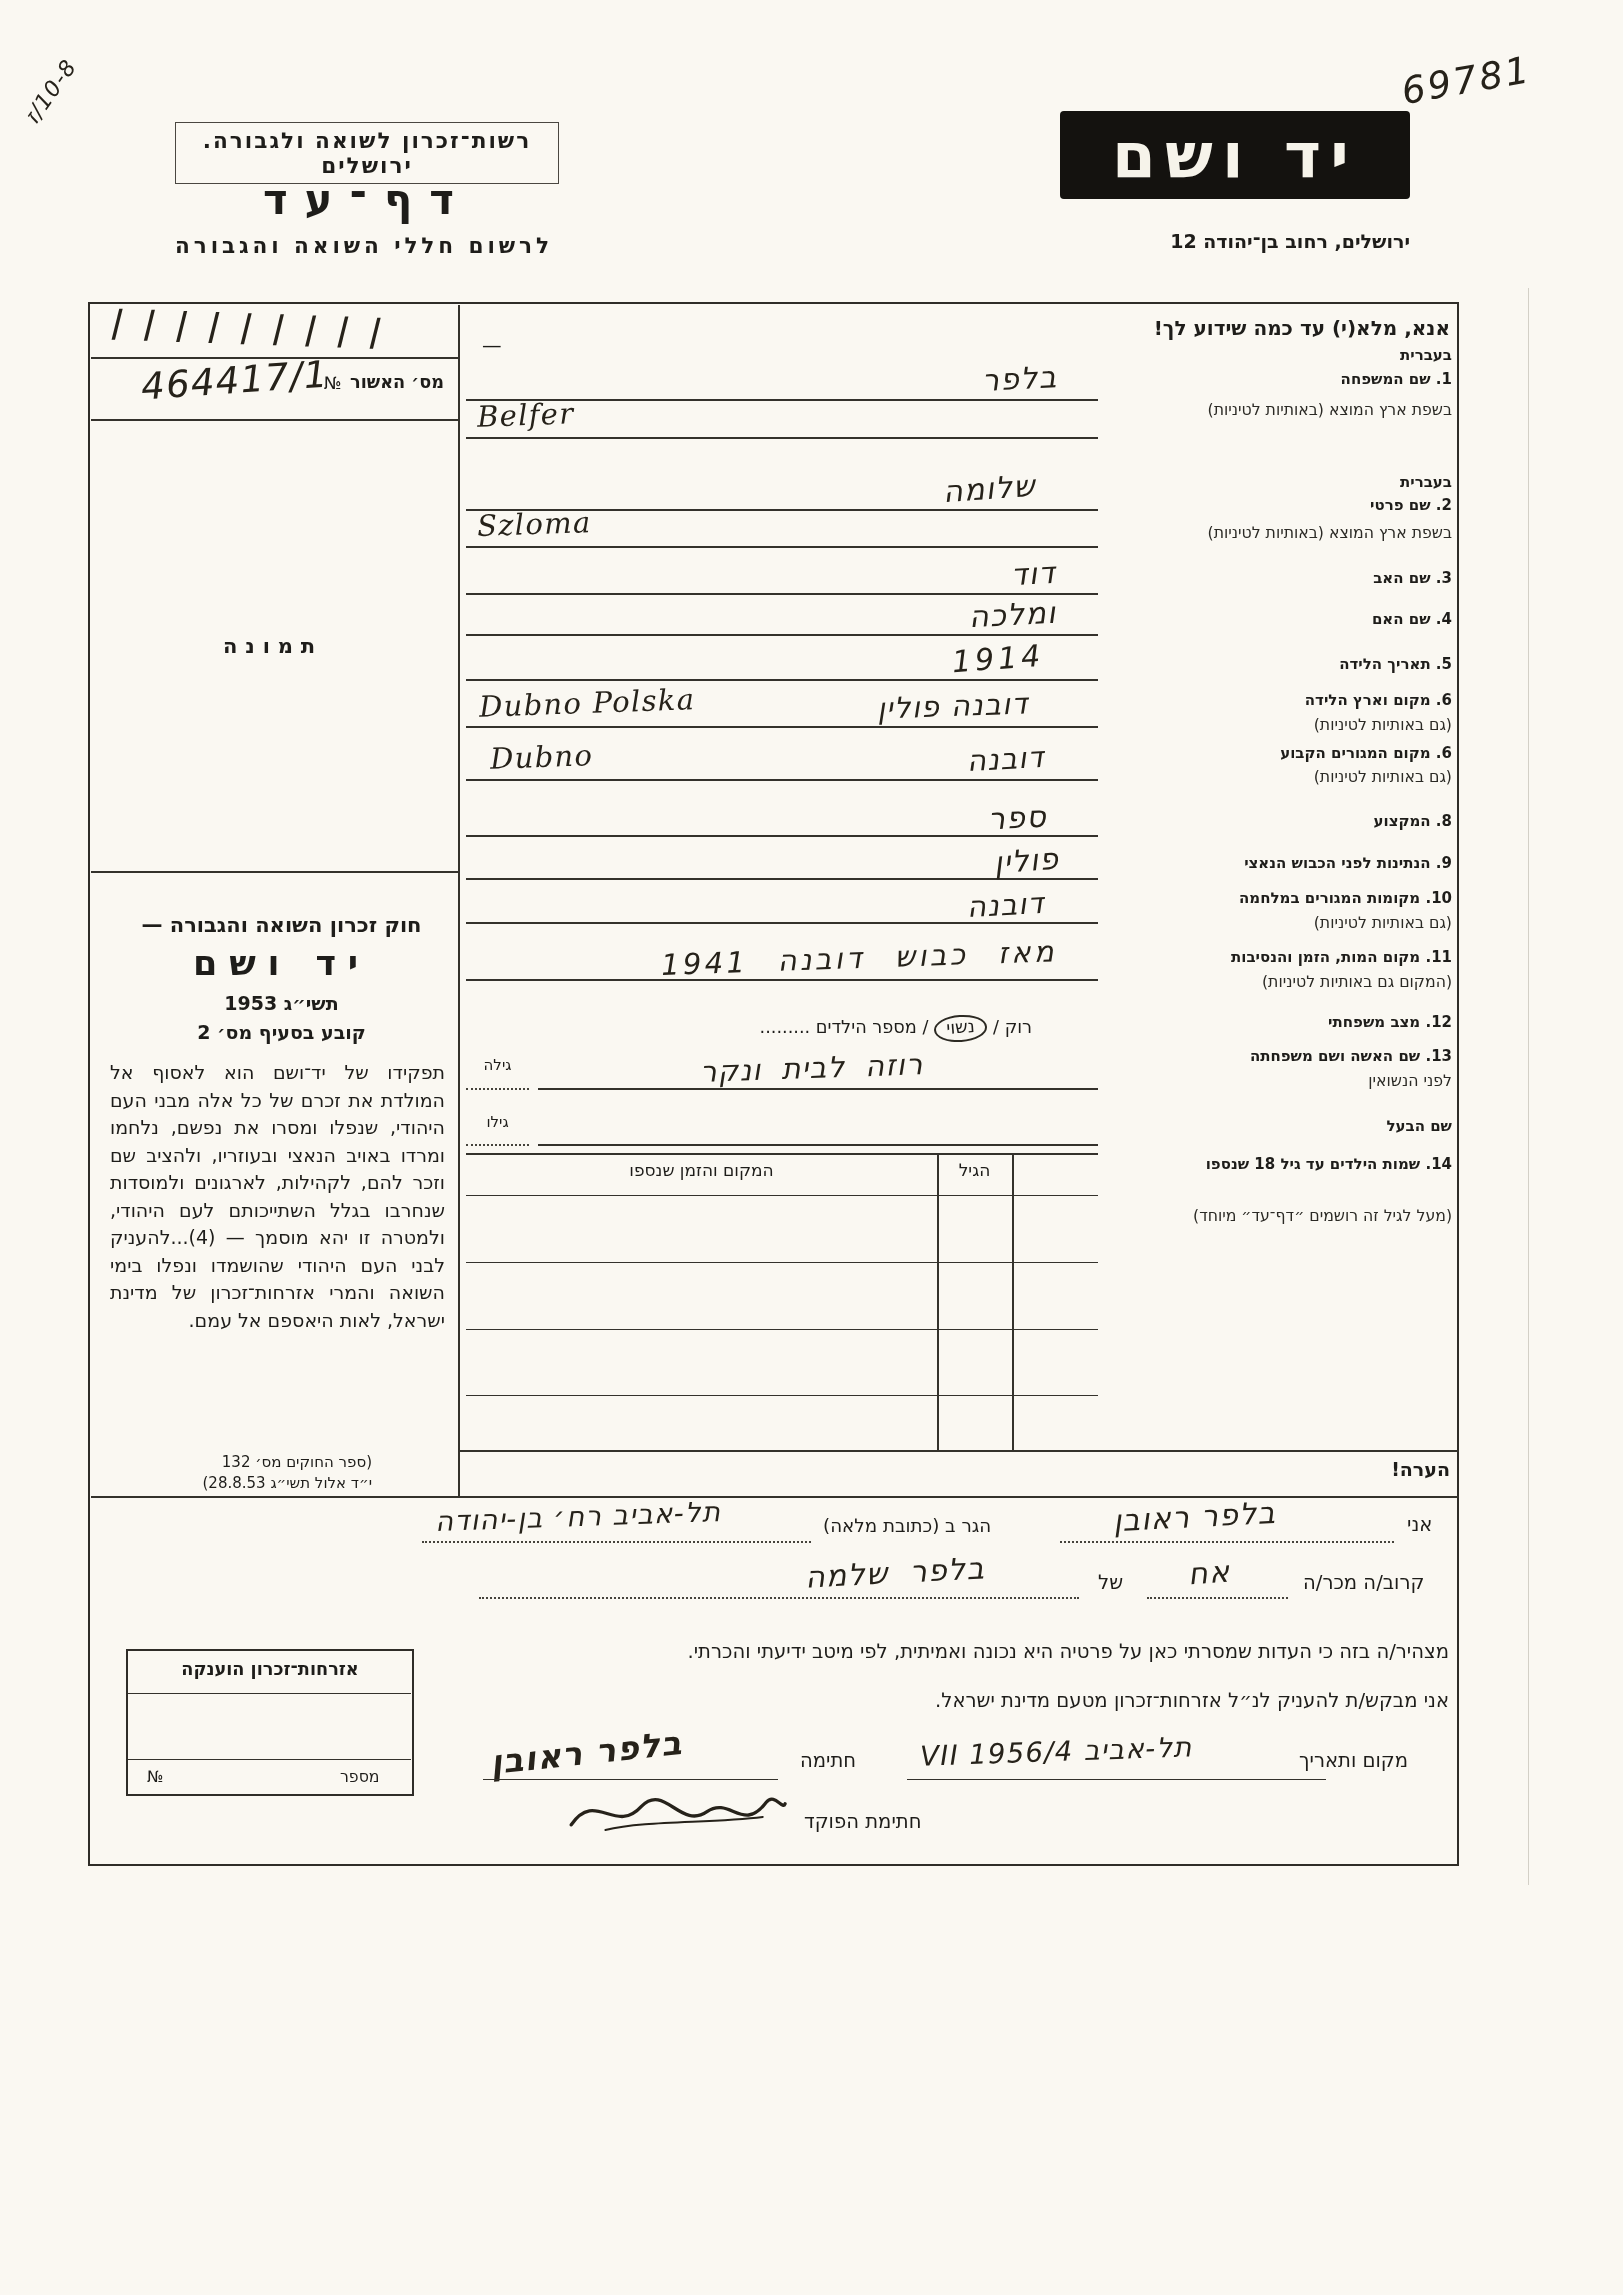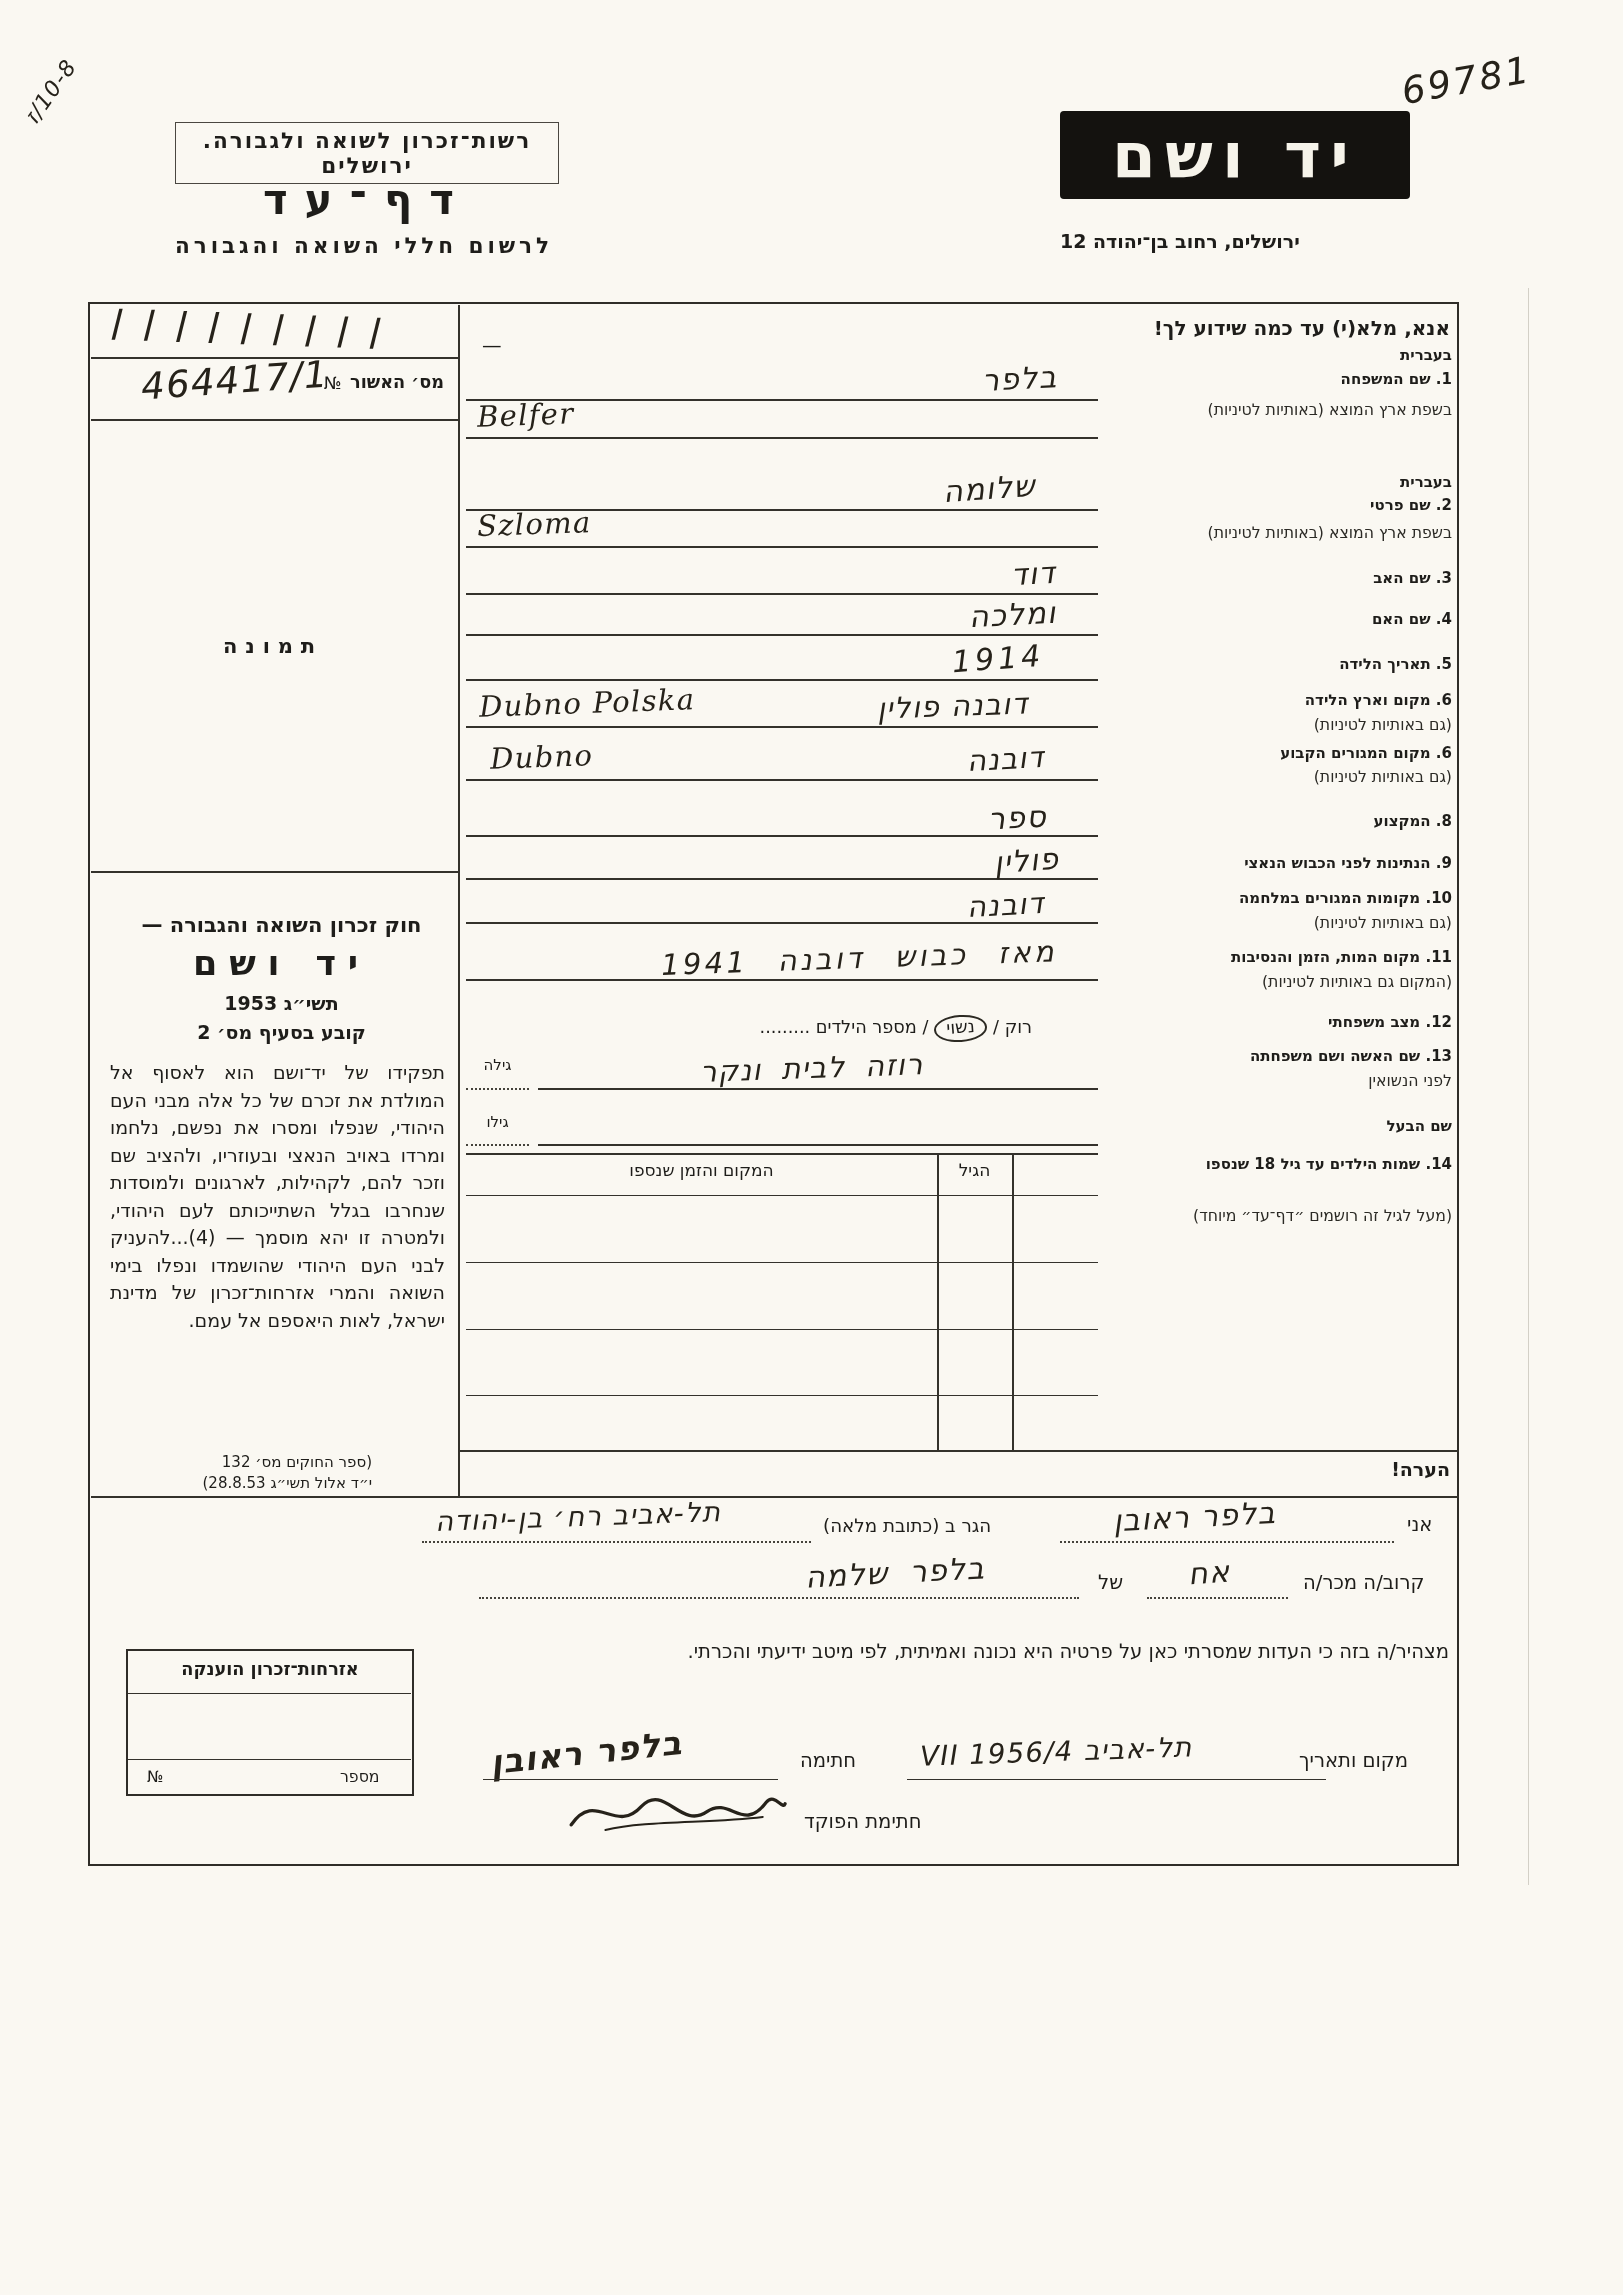--- a/index.html
+++ b/index.html
@@ -20,21 +20,21 @@
   .hw{position:absolute;font-style:italic;font-weight:500;color:#26221a;
       letter-spacing:1.3px;white-space:nowrap;font-family:"DejaVu Sans",sans-serif}
   .hwl{font-family:"DejaVu Serif",serif}
   .frame{position:absolute;border:2.6px solid #2f2d28}
   .authority-box{position:absolute;border:1.3px solid #4a4741;padding:5.2px 9.2px;
        font-size:21.6px;font-weight:bold;letter-spacing:2px;text-align:center}
   .form-title{position:absolute;font-size:42px;font-weight:bold;letter-spacing:17px;text-align:center}
   .form-subtitle{position:absolute;font-size:21.6px;font-weight:bold;letter-spacing:3.9px;text-align:left}
   .logo{position:absolute;background:#14120f;color:#f6f3ea;display:flex;align-items:center;
         justify-content:center;font-size:63px;font-weight:bold;letter-spacing:9.2px;border-radius:3.9px}
-  .logo-address{position:absolute;font-size:19px;font-weight:bold;text-align:left}
+  .logo-address{position:absolute;font-size:19px;font-weight:bold;text-align:right}
   .law-par{position:absolute;font-size:19px;line-height:1.45;text-align:justify}
   .oval{display:inline-block;border:2px solid #2c2a23;border-radius:50%;
         padding:0 10.5px 2.6px;transform:rotate(-4deg)}
   .tally{position:absolute;font-size:31px;font-weight:bold;letter-spacing:5.2px;
          transform:skewX(-12deg) rotate(2deg);color:#26221a}
   .scan-line{position:absolute;width:1.3px;background:#c9c5bb;opacity:.8}
   .sig-svg{position:absolute}
 </style>
 </head>
 <body>
@@ -190,20 +190,21 @@
   <div class="dotl" style="left:422px;top:1541px;width:389px"></div>
 
   <div class="prt" style="left:1303px;top:1571px;font-size:19.6px">קרוב/ה מכר/ה</div>
   <div class="hw" style="left:1188px;top:1555px;font-size:30px;transform:rotate(-4deg)">אח</div>
   <div class="dotl" style="left:1147px;top:1597px;width:141px"></div>
   <div class="prt" style="left:1098px;top:1571px;font-size:19.6px">של</div>
   <div class="hw" style="left:805px;top:1555px;font-size:30px;transform:rotate(-3deg);word-spacing:10.5px">בלפר שלמה</div>
   <div class="dotl" style="left:479px;top:1597px;width:600px"></div>
 
   <div class="prt" style="left:484px;top:1640px;width:965px;text-align:right;font-size:19.6px">מצהיר/ה בזה כי העדות שמסרתי כאן על פרטיה היא נכונה ואמיתית, לפי מיטב ידיעתי והכרתי.</div>
+  <div class="prt" style="left:484px;top:1689px;width:965px;text-align:right;font-size:19.6px">אני מבקש/ת להעניק לנ״ל אזרחות־זכרון מטעם מדינת ישראל.</div>
 
   <div class="prt" style="left:1299px;top:1749px;font-size:19.6px">מקום ותאריך</div>
   <div class="hw" style="left:920px;top:1735px;font-size:27.5px;transform:rotate(-2deg)">תל-אביב 4/VII 1956</div>
   <div class="fline" style="left:907px;top:1779px;width:419px;border-bottom-width:1.3px"></div>
   <div class="prt" style="left:800px;top:1749px;font-size:19.6px">חתימה</div>
   <div class="hw" style="left:490px;top:1733px;font-size:33px;transform:rotate(-6deg);font-weight:bold">בלפר ראובן</div>
   <div class="fline" style="left:483px;top:1779px;width:295px;border-bottom-width:1.3px"></div>
 
   <div class="prt" style="left:804px;top:1810px;font-size:19.6px">חתימת הפוקד</div>
   <svg class="sig-svg" style="left:566px;top:1784px" width="223" height="56" viewBox="0 0 340 85">

